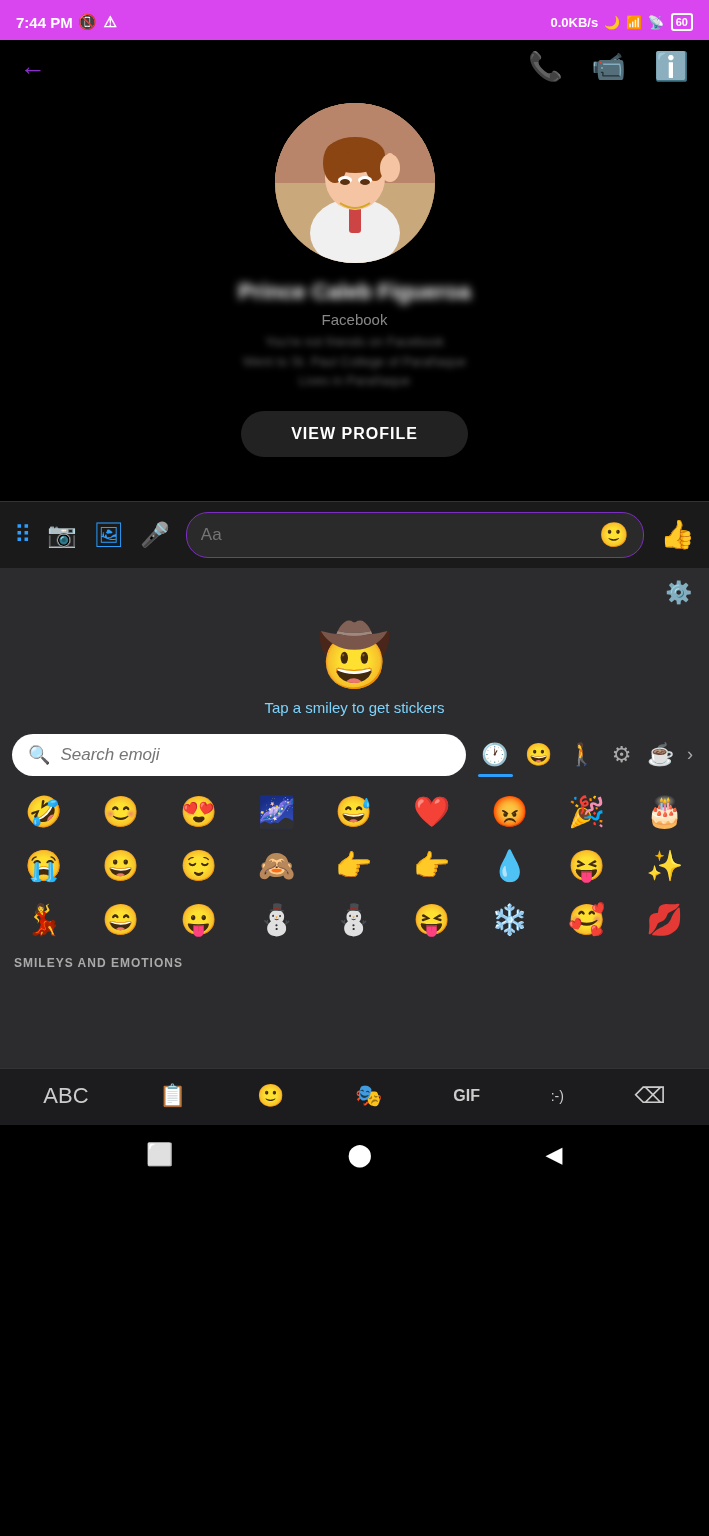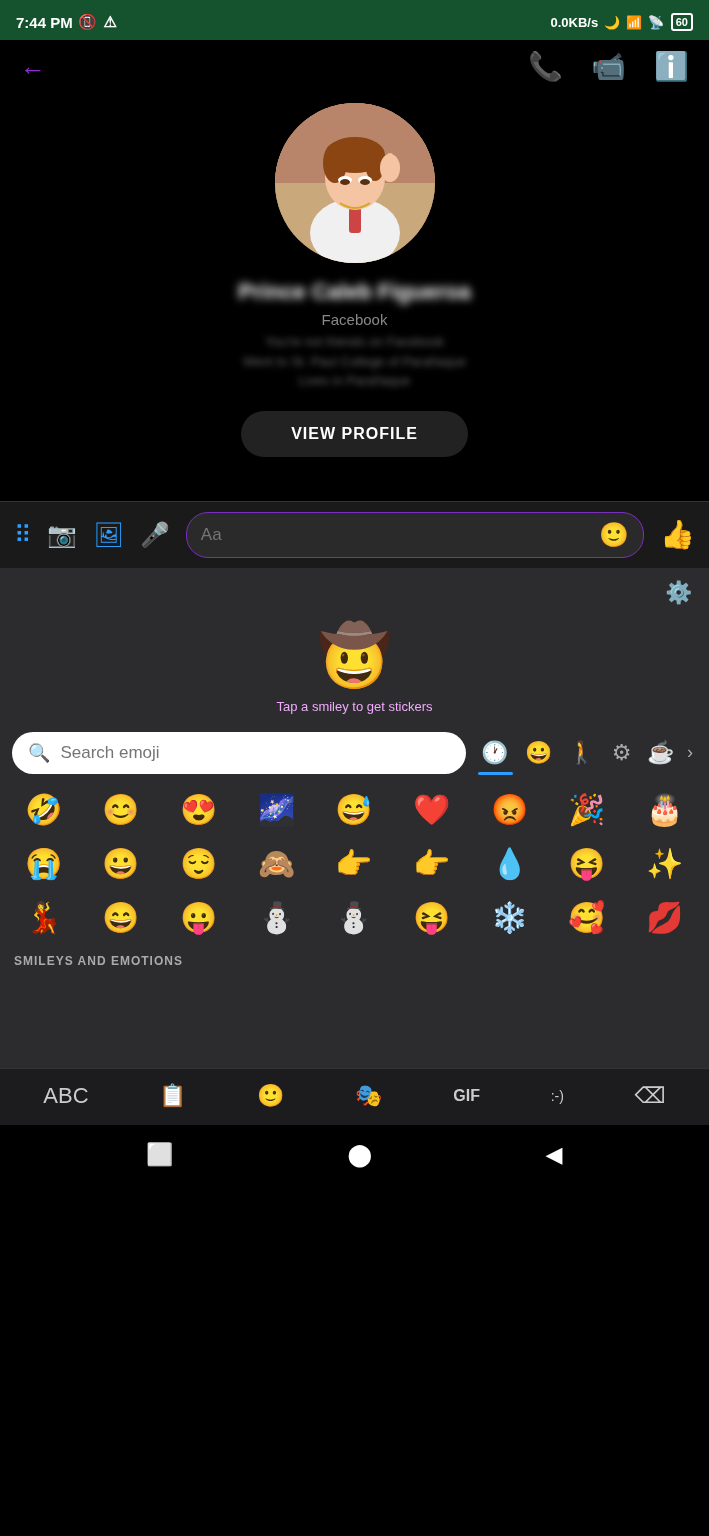--- a/index.html
+++ b/index.html
@@ -11,21 +11,21 @@
       font-family: 'Helvetica Neue', Arial, sans-serif;
       overflow-x: hidden;
     }
 
     
     .status-bar {
       display: flex;
       justify-content: space-between;
       align-items: center;
       padding: 8px 16px 4px;
-      background: #14532d;
+      background: #d946ef;
       color: #fff;
       font-size: 15px;
       font-weight: 600;
       height: 40px;
     }
     .status-left { display: flex; align-items: center; gap: 6px; }
     .status-right { display: flex; align-items: center; gap: 6px; font-size: 13px; }
     .status-right .battery {
       border: 2px solid #fff;
       border-radius: 3px;
@@ -141,22 +141,22 @@
       display: flex;
       flex-direction: column;
       align-items: center;
       padding: 10px 0 18px;
     }
     .sticker-face {
       font-size: 60px;
       margin-bottom: 8px;
     }
     .sticker-text {
-      color: #f0abfc;
-      font-size: 13px;
+      color: #7dd3fc;
+      font-size: 15px;
     }
 
     
     .emoji-search-row {
       display: flex;
       align-items: center;
       padding: 0 12px 0 12px;
       gap: 8px;
       margin-bottom: 6px;
     }
@@ -169,20 +169,21 @@
       gap: 10px;
       flex: 1;
     }
     .emoji-search-box input {
       background: none;
       border: none;
       outline: none;
       font-size: 17px;
       color: #888;
       width: 100%;
+      font-style: italic;
     }
 
     .emoji-category-tabs {
       display: flex;
       align-items: center;
       padding: 0 8px;
       border-bottom: 1px solid #444;
       margin-bottom: 2px;
     }
     .cat-tab {

